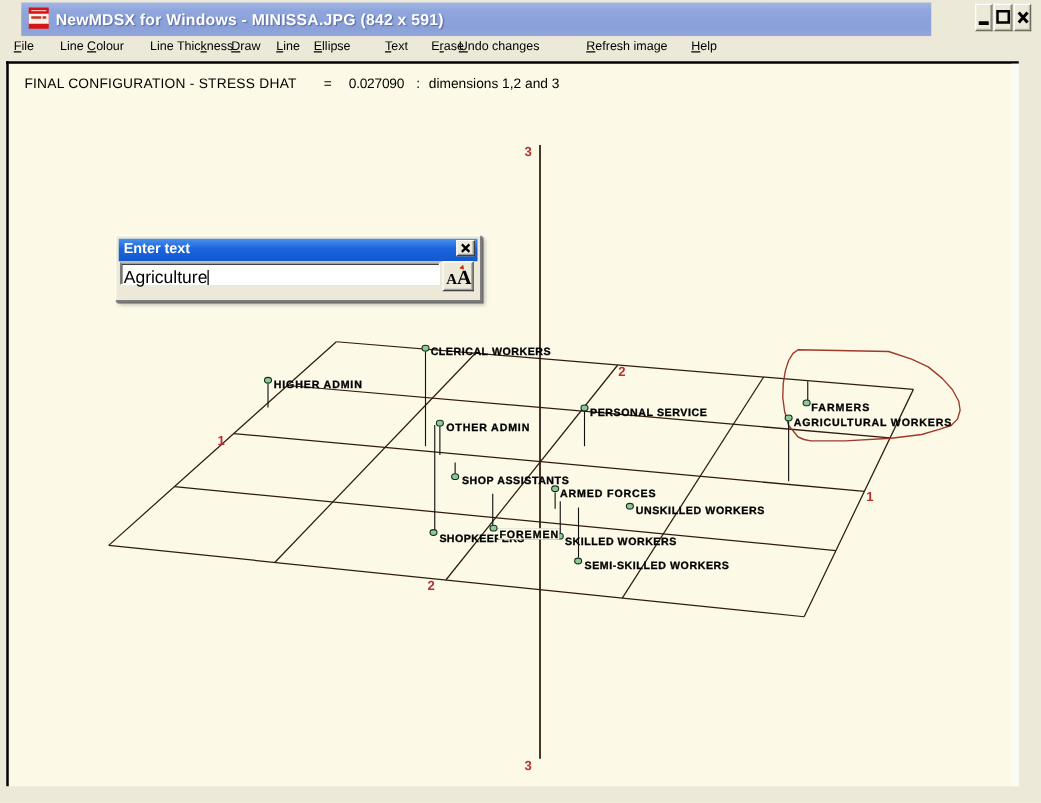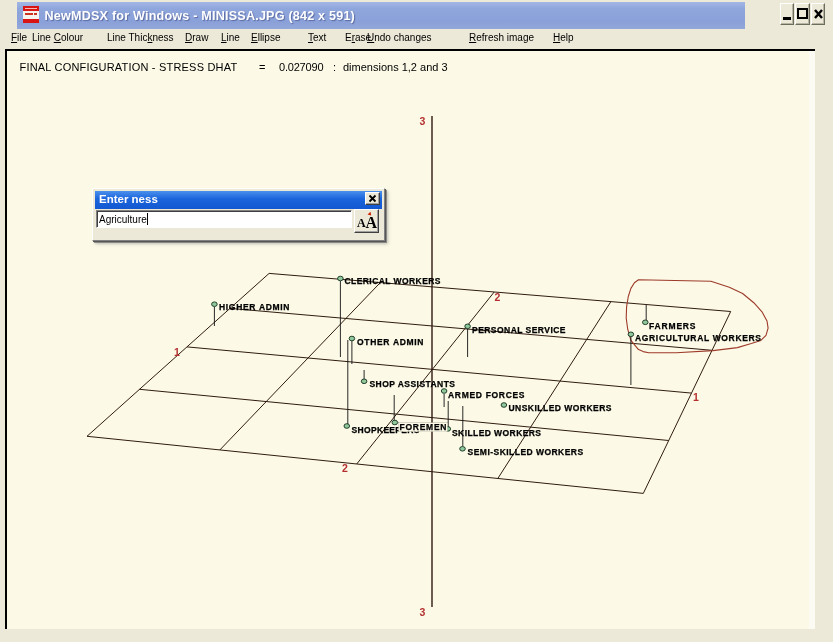--- a/index.html
+++ b/index.html
@@ -32,21 +32,21 @@
  box-shadow:1px 1px 0 #565656,2px 2px 0 rgba(110,110,110,.7),3px 3px 3px rgba(130,130,130,.5);}
 #dlgtitle{position:absolute;left:2px;top:2px;right:2px;height:18px;
  background:linear-gradient(180deg,#4a90ec 0%,#1a64dc 45%,#1358d0 100%);}
 #dlgtitle .t{position:absolute;left:4px;top:2px;color:#fff;font-weight:bold;font-size:11.5px;}
 #dlgclose{position:absolute;right:4px;top:3px;width:15px;height:13px;background:#ece9d8;
  border:1px solid #fff;border-right-color:#404040;border-bottom-color:#404040;
  box-shadow:inset -1px -1px 0 #a0a0a0;box-sizing:border-box;}
 #dlginput{position:absolute;left:3px;top:21px;width:256px;height:18px;background:#fff;
  border:1px solid #808080;border-right-color:#fff;border-bottom-color:#fff;
  box-shadow:inset 1px 1px 0 #404040;box-sizing:border-box;
- font-size:10px;padding:2px 0 0 2px;}
+ font-size:14px;padding:2px 0 0 2px;}
 #dlginput .cursor{display:inline-block;width:1px;height:12px;background:#000;vertical-align:-2px;}
 #aabtn{position:absolute;left:261px;top:20px;width:25px;height:24px;background:#ece9d8;
  border:1px solid #fff;border-right-color:#404040;border-bottom-color:#404040;
  box-shadow:inset -1px -1px 0 #a0a0a0;box-sizing:border-box;
  font-family:"Liberation Serif",serif;font-weight:bold;text-align:center;}
 </style>
 </head>
 <body>
 <div id="win">
  <div id="titlebar">
@@ -70,22 +70,22 @@
         </svg>
       </div>
   <div class="wbtn">
         <svg width="13" height="20">
           <path d="M3 6 L10 14 M10 6 L3 14" stroke="#000" stroke-width="2.4"></path>
         </svg>
       </div>
  </div>
  <div id="menubar">
   <span style="left:11px"><u>F</u>ile</span>
-  <span style="left:32px">Line <u>C</u>olour</span>
-  <span style="left:107px">Line Thic<u>k</u>ness</span>
+  <span style="left:48px">Line <u>C</u>olour</span>
+  <span style="left:120px">Line Thic<u>k</u>ness</span>
   <span style="left:185px"><u>D</u>raw</span>
   <span style="left:221px"><u>L</u>ine</span>
   <span style="left:251px"><u>E</u>llipse</span>
   <span style="left:308px"><u>T</u>ext</span>
   <span style="left:345px">E<u>r</u>ase</span>
   <span style="left:367px"><u>U</u>ndo changes</span>
   <span style="left:469px"><u>R</u>efresh image</span>
   <span style="left:553px"><u>H</u>elp</span>
  </div>
  <div id="content"></div>
@@ -161,21 +161,21 @@
    <rect x="398.5" y="422.6" width="49" height="9.0" fill="#fcfae7"></rect>
    <text x="399.5" y="430.2" textLength="47.5">FOREMEN</text>
    <text x="452" y="436" textLength="89.5">SKILLED WORKERS</text>
    <text x="467.6" y="455" textLength="116">SEMI-SKILLED WORKERS</text>
    <text x="649" y="328.5" textLength="47">FARMERS</text>
    <text x="635" y="341" textLength="126.5">AGRICULTURAL WORKERS</text>
   </g>
  </svg>
  <div id="dlg">
   <div id="dlgtitle">
-        <span class="t">Enter ness</span>
+        <span class="t">Enter text</span>
       </div>
   <div id="dlgclose">
         <svg width="13" height="11">
           <path d="M3.5 2.5 L9.5 8.5 M9.5 2.5 L3.5 8.5" stroke="#000" stroke-width="1.8"></path>
         </svg>
       </div>
   <div id="dlginput">Agriculture<span class="cursor"></span></div>
   <div id="aabtn">
         <svg width="23" height="22">
    <path d="M12.5 4.5 L15.5 1.8 L16.2 5.6 Z" fill="#cc2200"></path>

